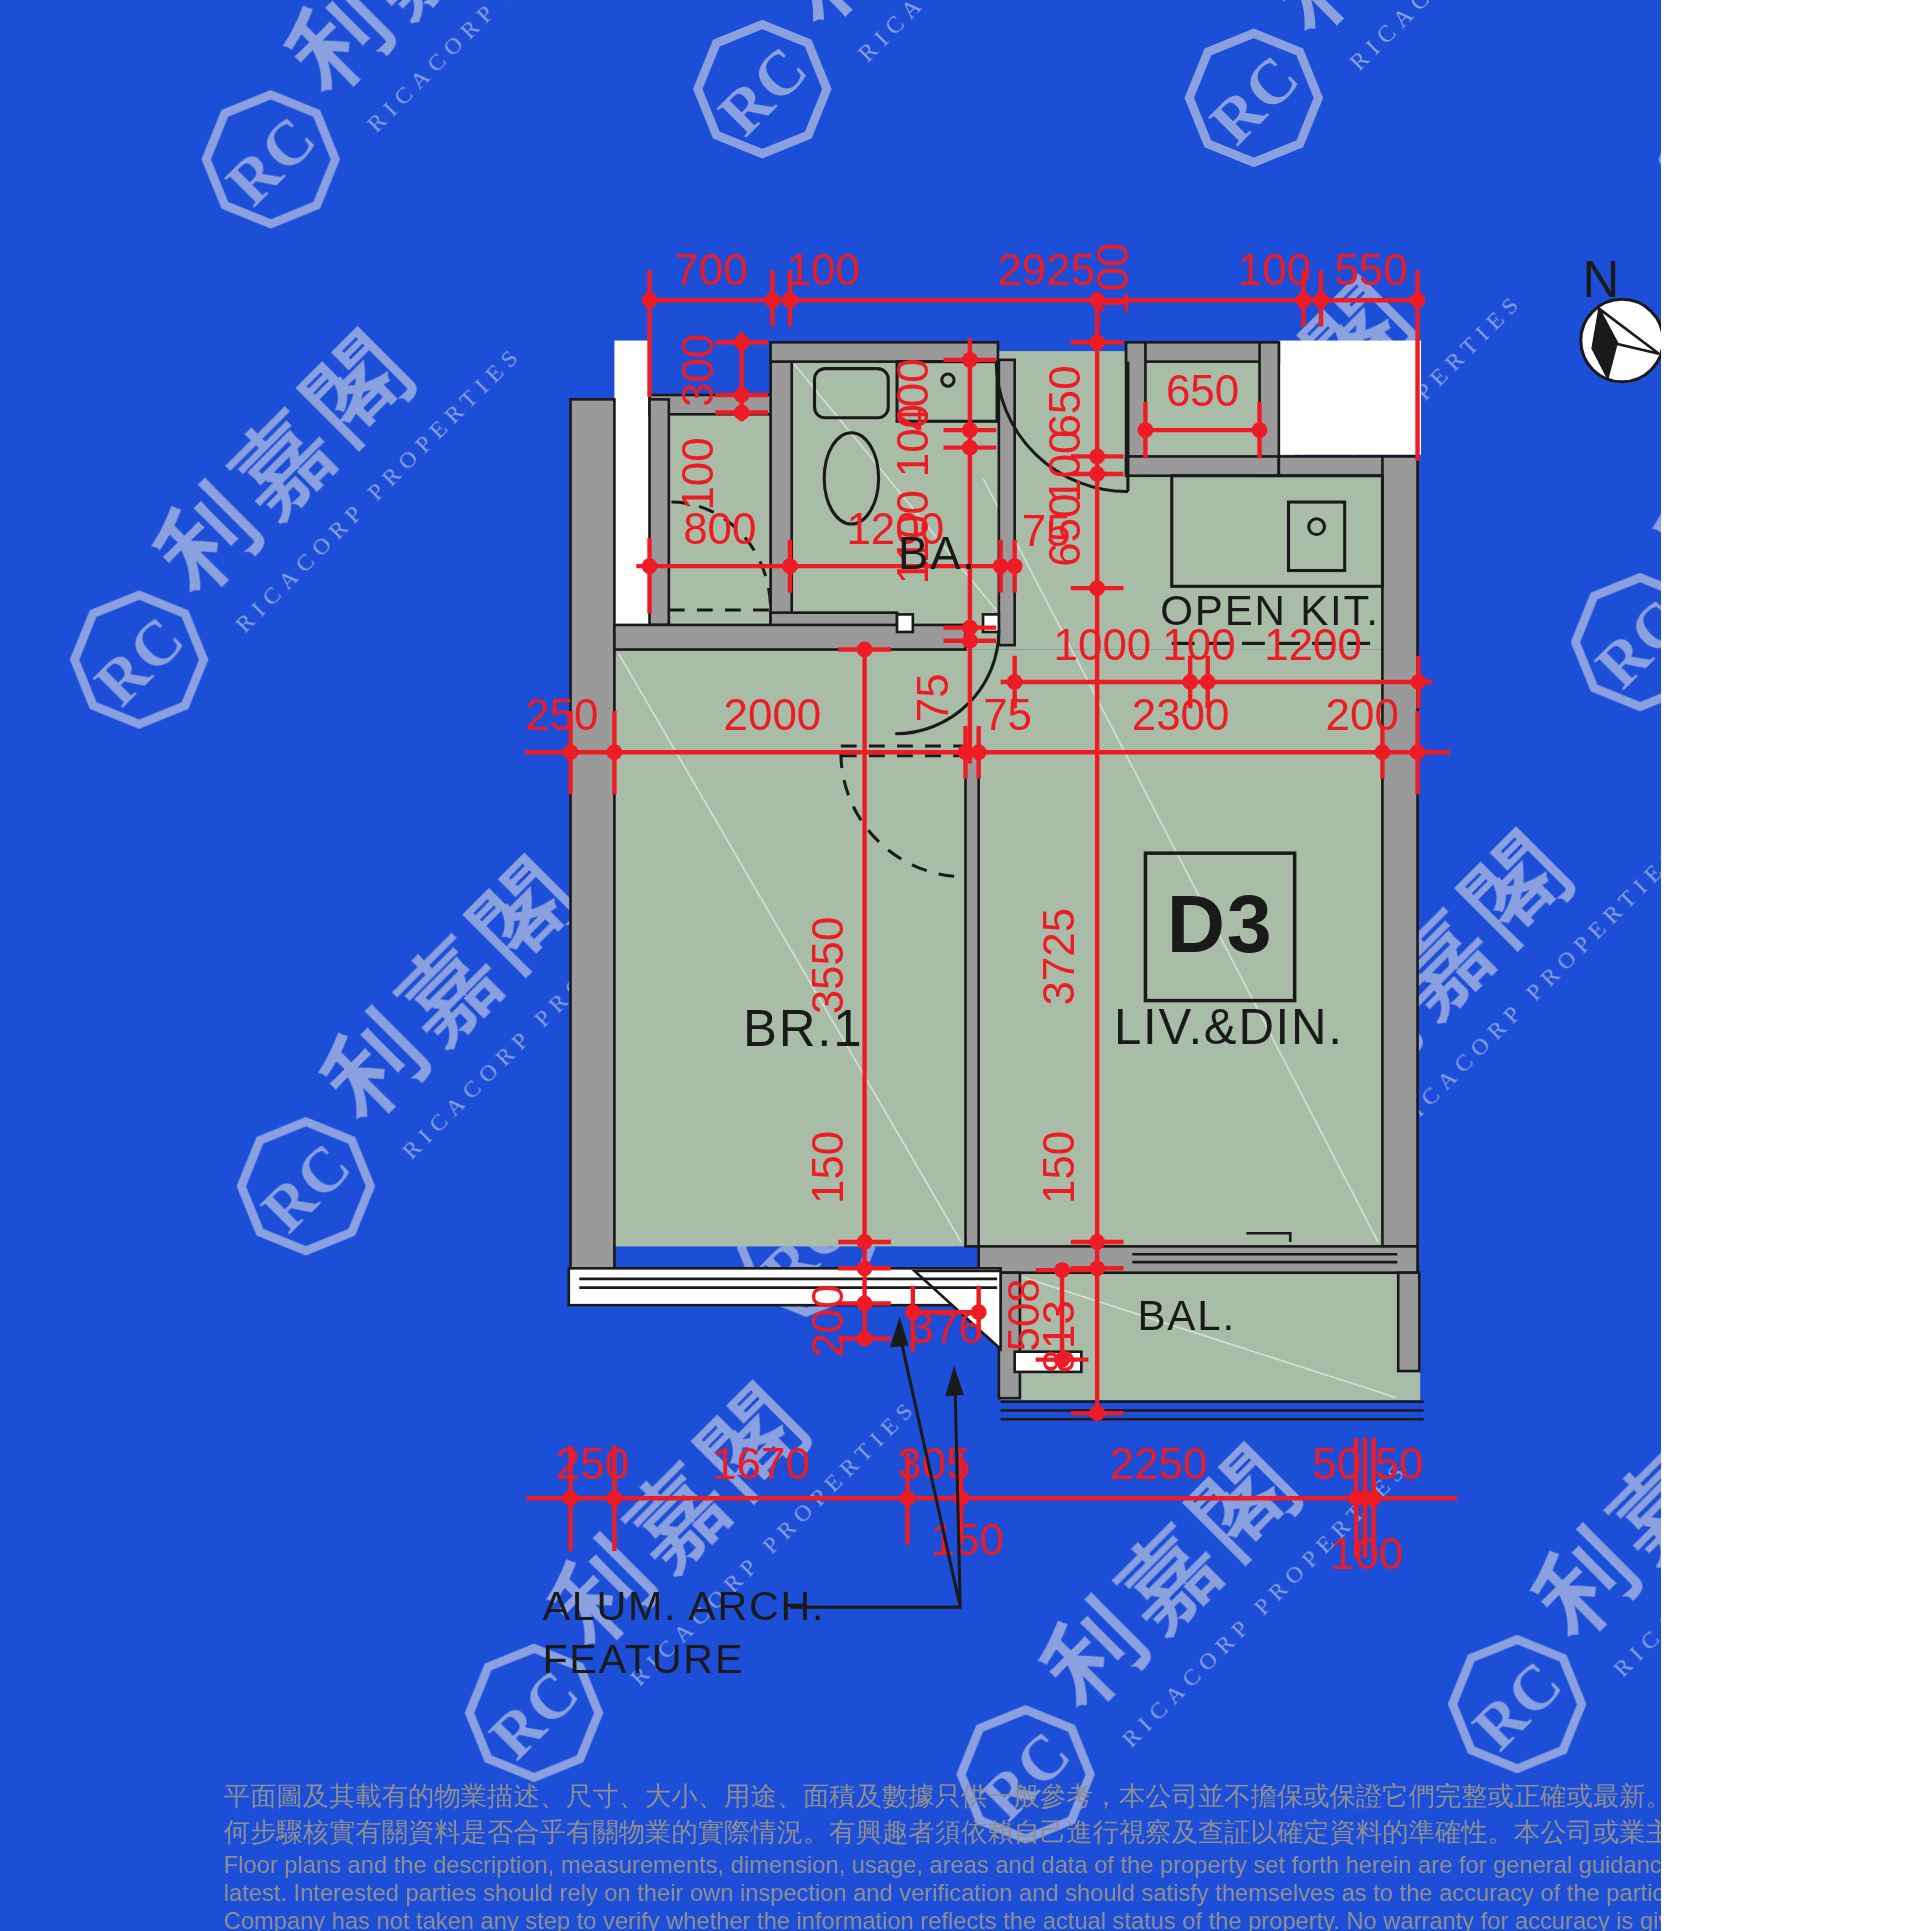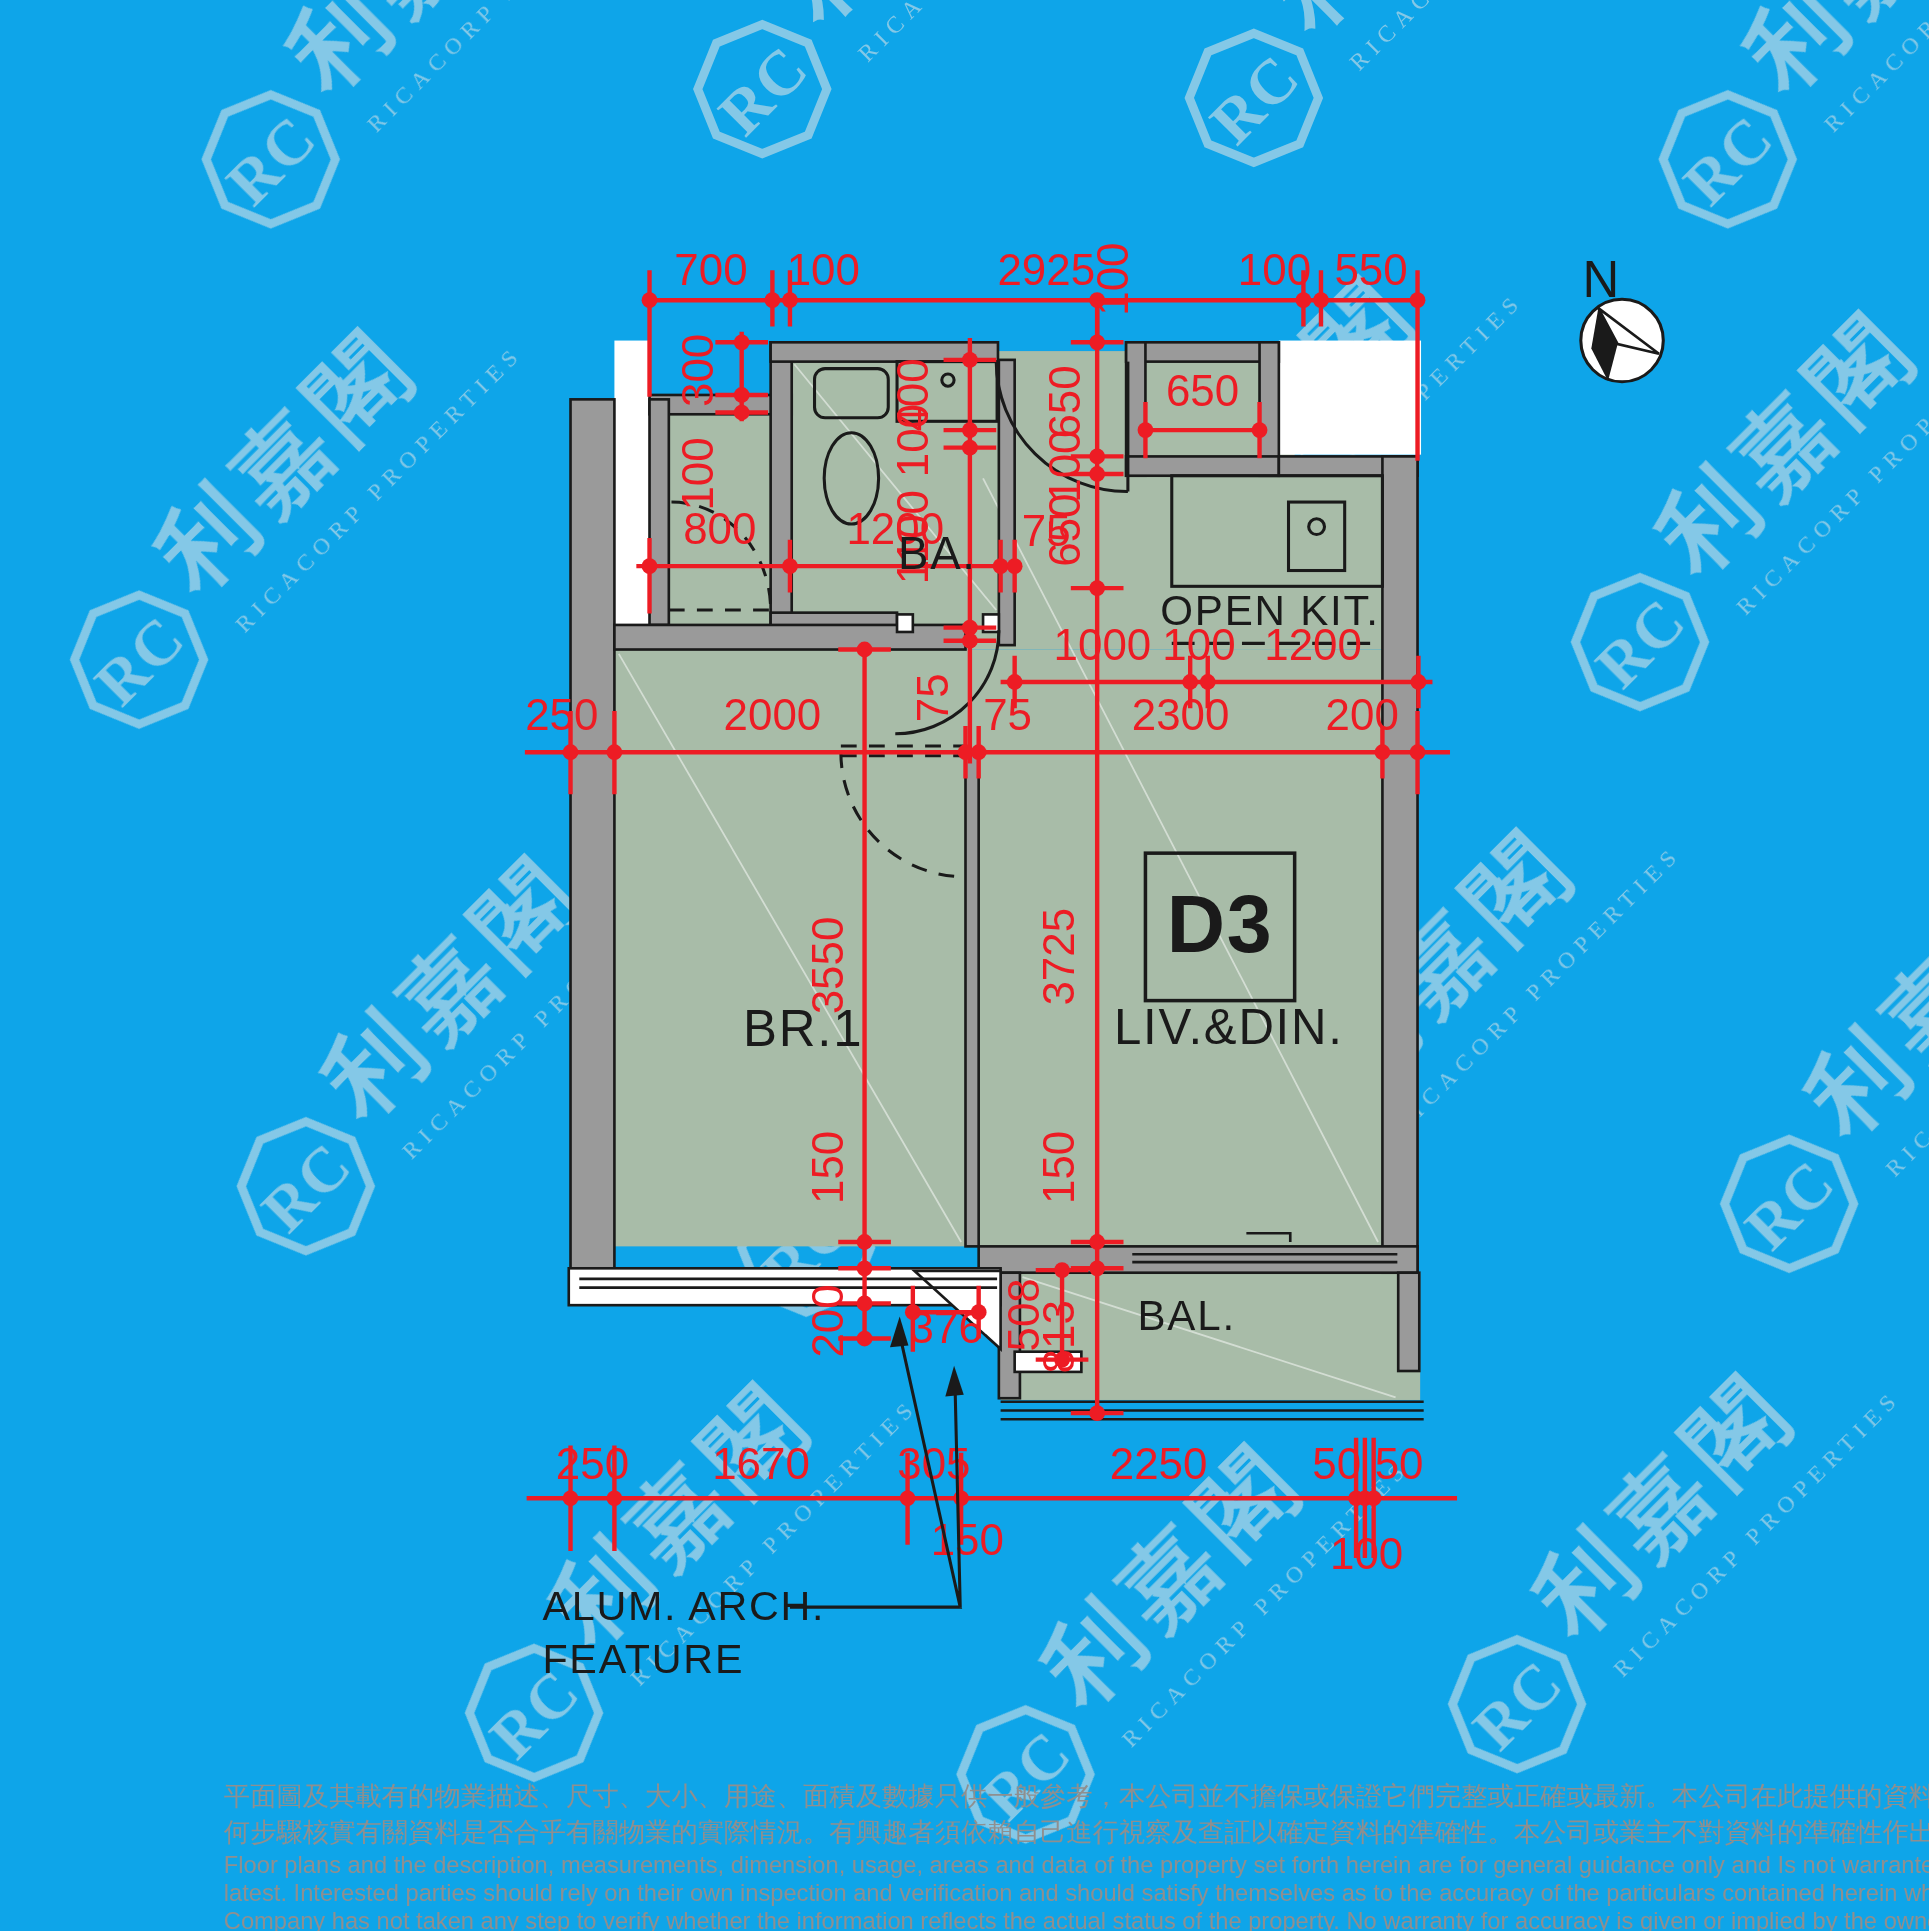--- a/index.html
+++ b/index.html
@@ -1,16 +1,16 @@
 <!DOCTYPE html>
 <html style="font-size:14px"><head>
 <meta charset="utf-8">
 <style>
   html,body{margin:0;padding:0;background:#fff;}
-  .stage{width:1929px;height:1931px;position:relative;background:#0ea5e9;overflow:hidden;}
+  .stage{width:1661px;height:1931px;position:relative;background:#1d4ed8;overflow:hidden;}
   svg{display:block;}
   text{font-family:"Liberation Sans",sans-serif;}
   .dimtxt{font-size:50px;}
   .roomtxt{font-family:"Liberation Sans",sans-serif;font-weight:400;letter-spacing:2px;}
   .wm-cjk{font-size:108px;letter-spacing:14px;font-family:"Liberation Serif",serif;font-weight:700;}
   .wm-lat{font-size:27px;letter-spacing:8px;font-family:"Liberation Serif",serif;}
   .wm-rc{font-size:72px;font-family:"Liberation Serif",serif;font-weight:700;letter-spacing:2px;}
   .disc{font-size:30px;}
   .disc-en{font-size:27px;}
 </style>

